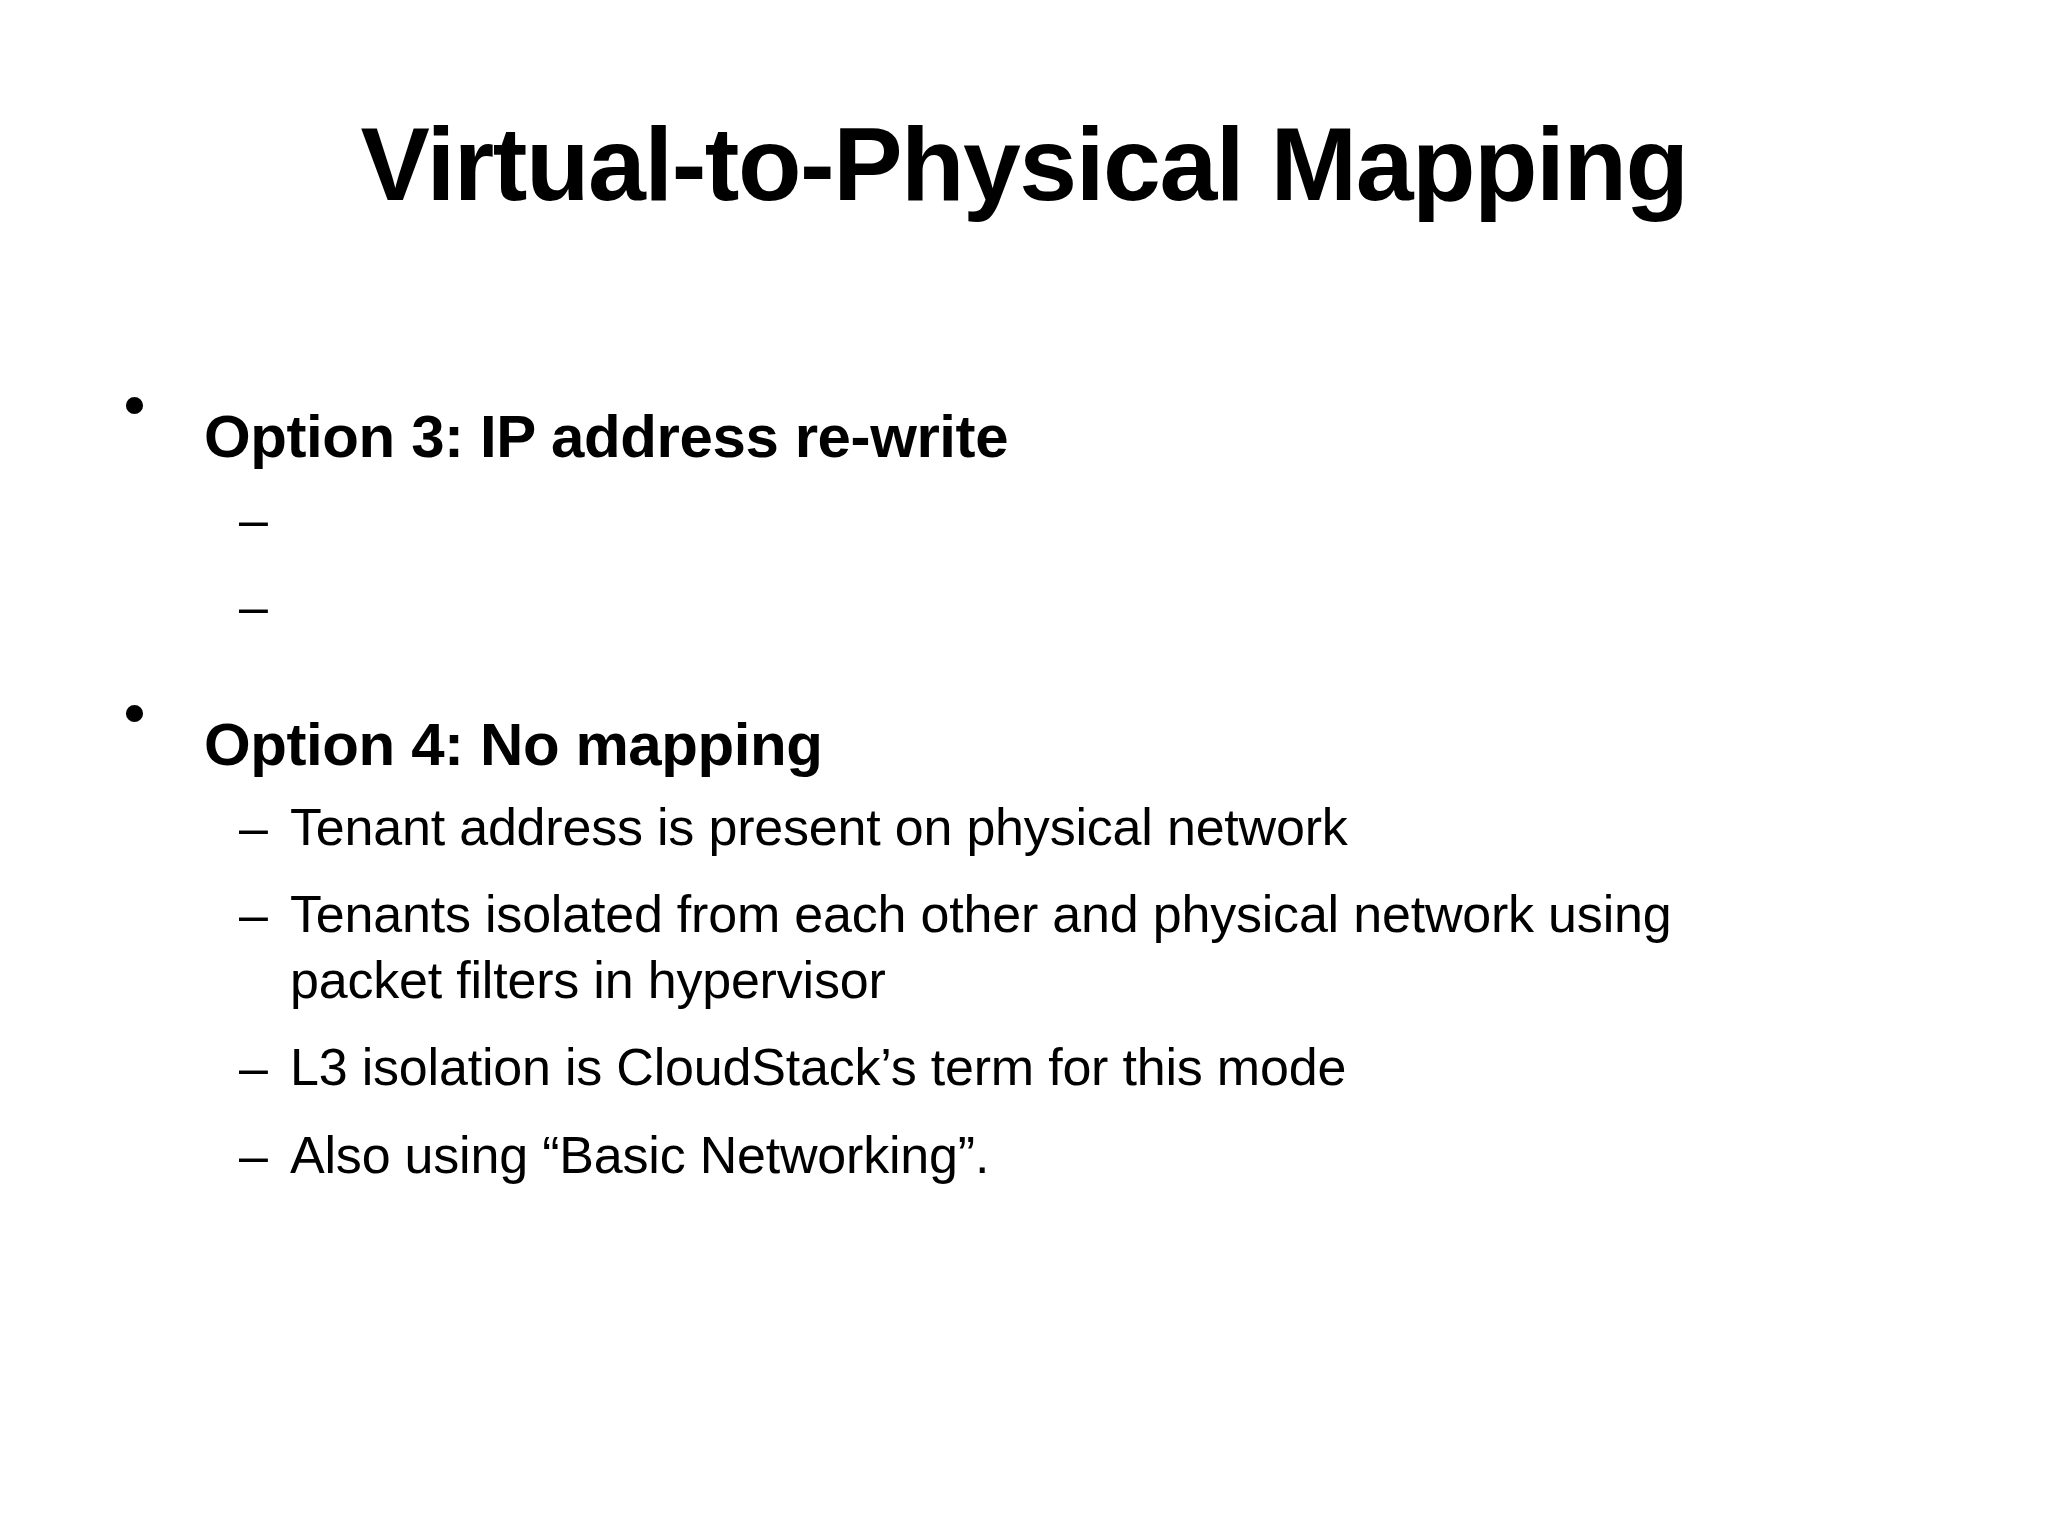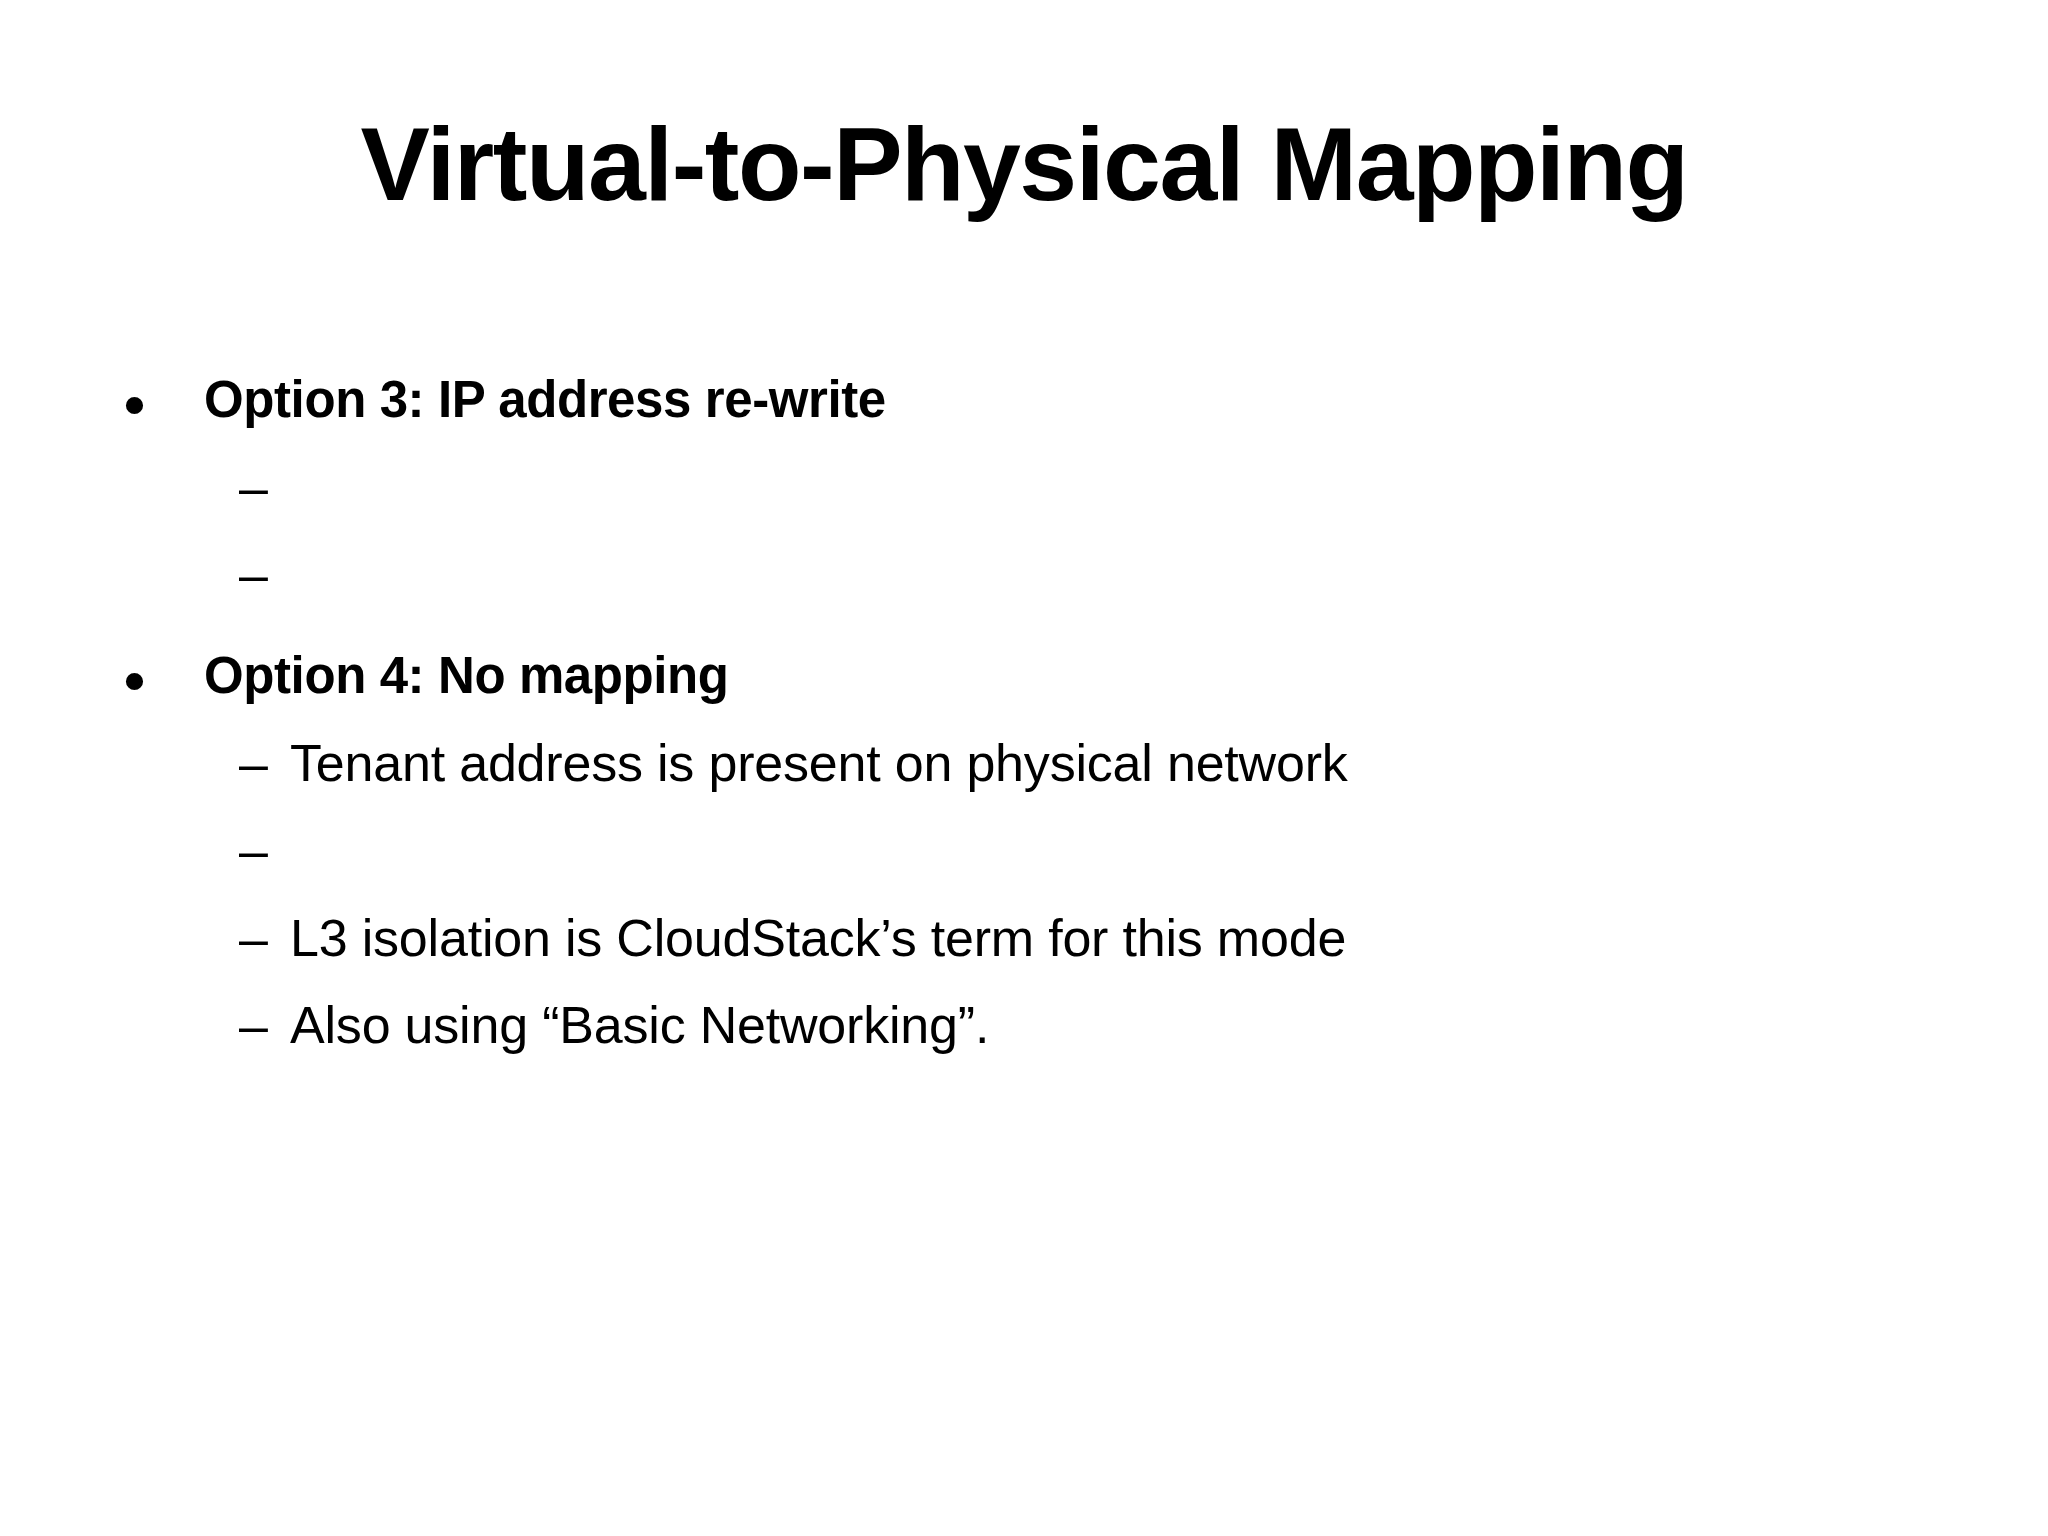--- a/index.html
+++ b/index.html
@@ -64,24 +64,25 @@
     width: 92px;
     font-size: 60px;
     line-height: 1.18;
     font-weight: bold;
     text-align: left;
     padding-left: 12px;
     box-sizing: border-box;
   }
   .lvl1 .text {
     flex: 1 1 auto;
-    font-size: 51px;
+    font-size: 60px;
     line-height: 1.18;
     font-weight: bold;
     letter-spacing: -0.4px;
+    margin-top: 32px;
   }
 
   
   .lvl2 {
     position: relative;
     display: flex;
     align-items: flex-start;
     margin: 0 0 22px 0;
     padding: 0;
   }
@@ -142,20 +143,21 @@
         <span class="text">Option 4: No mapping</span>
       </div>
 
       <div class="lvl2">
         <span class="marker">–</span>
         <span class="text">Tenant address is present on physical network</span>
       </div>
 
       <div class="lvl2">
         <span class="marker">–</span>
+        <span class="text">Tenants isolated from each other and physical network using packet filters in hypervisor</span>
       </div>
 
       <div class="lvl2">
         <span class="marker">–</span>
         <span class="text">L3 isolation is CloudStack’s term for this mode</span>
       </div>
 
       <div class="lvl2">
         <span class="marker">–</span>
         <span class="text">Also using “Basic Networking”.</span>

